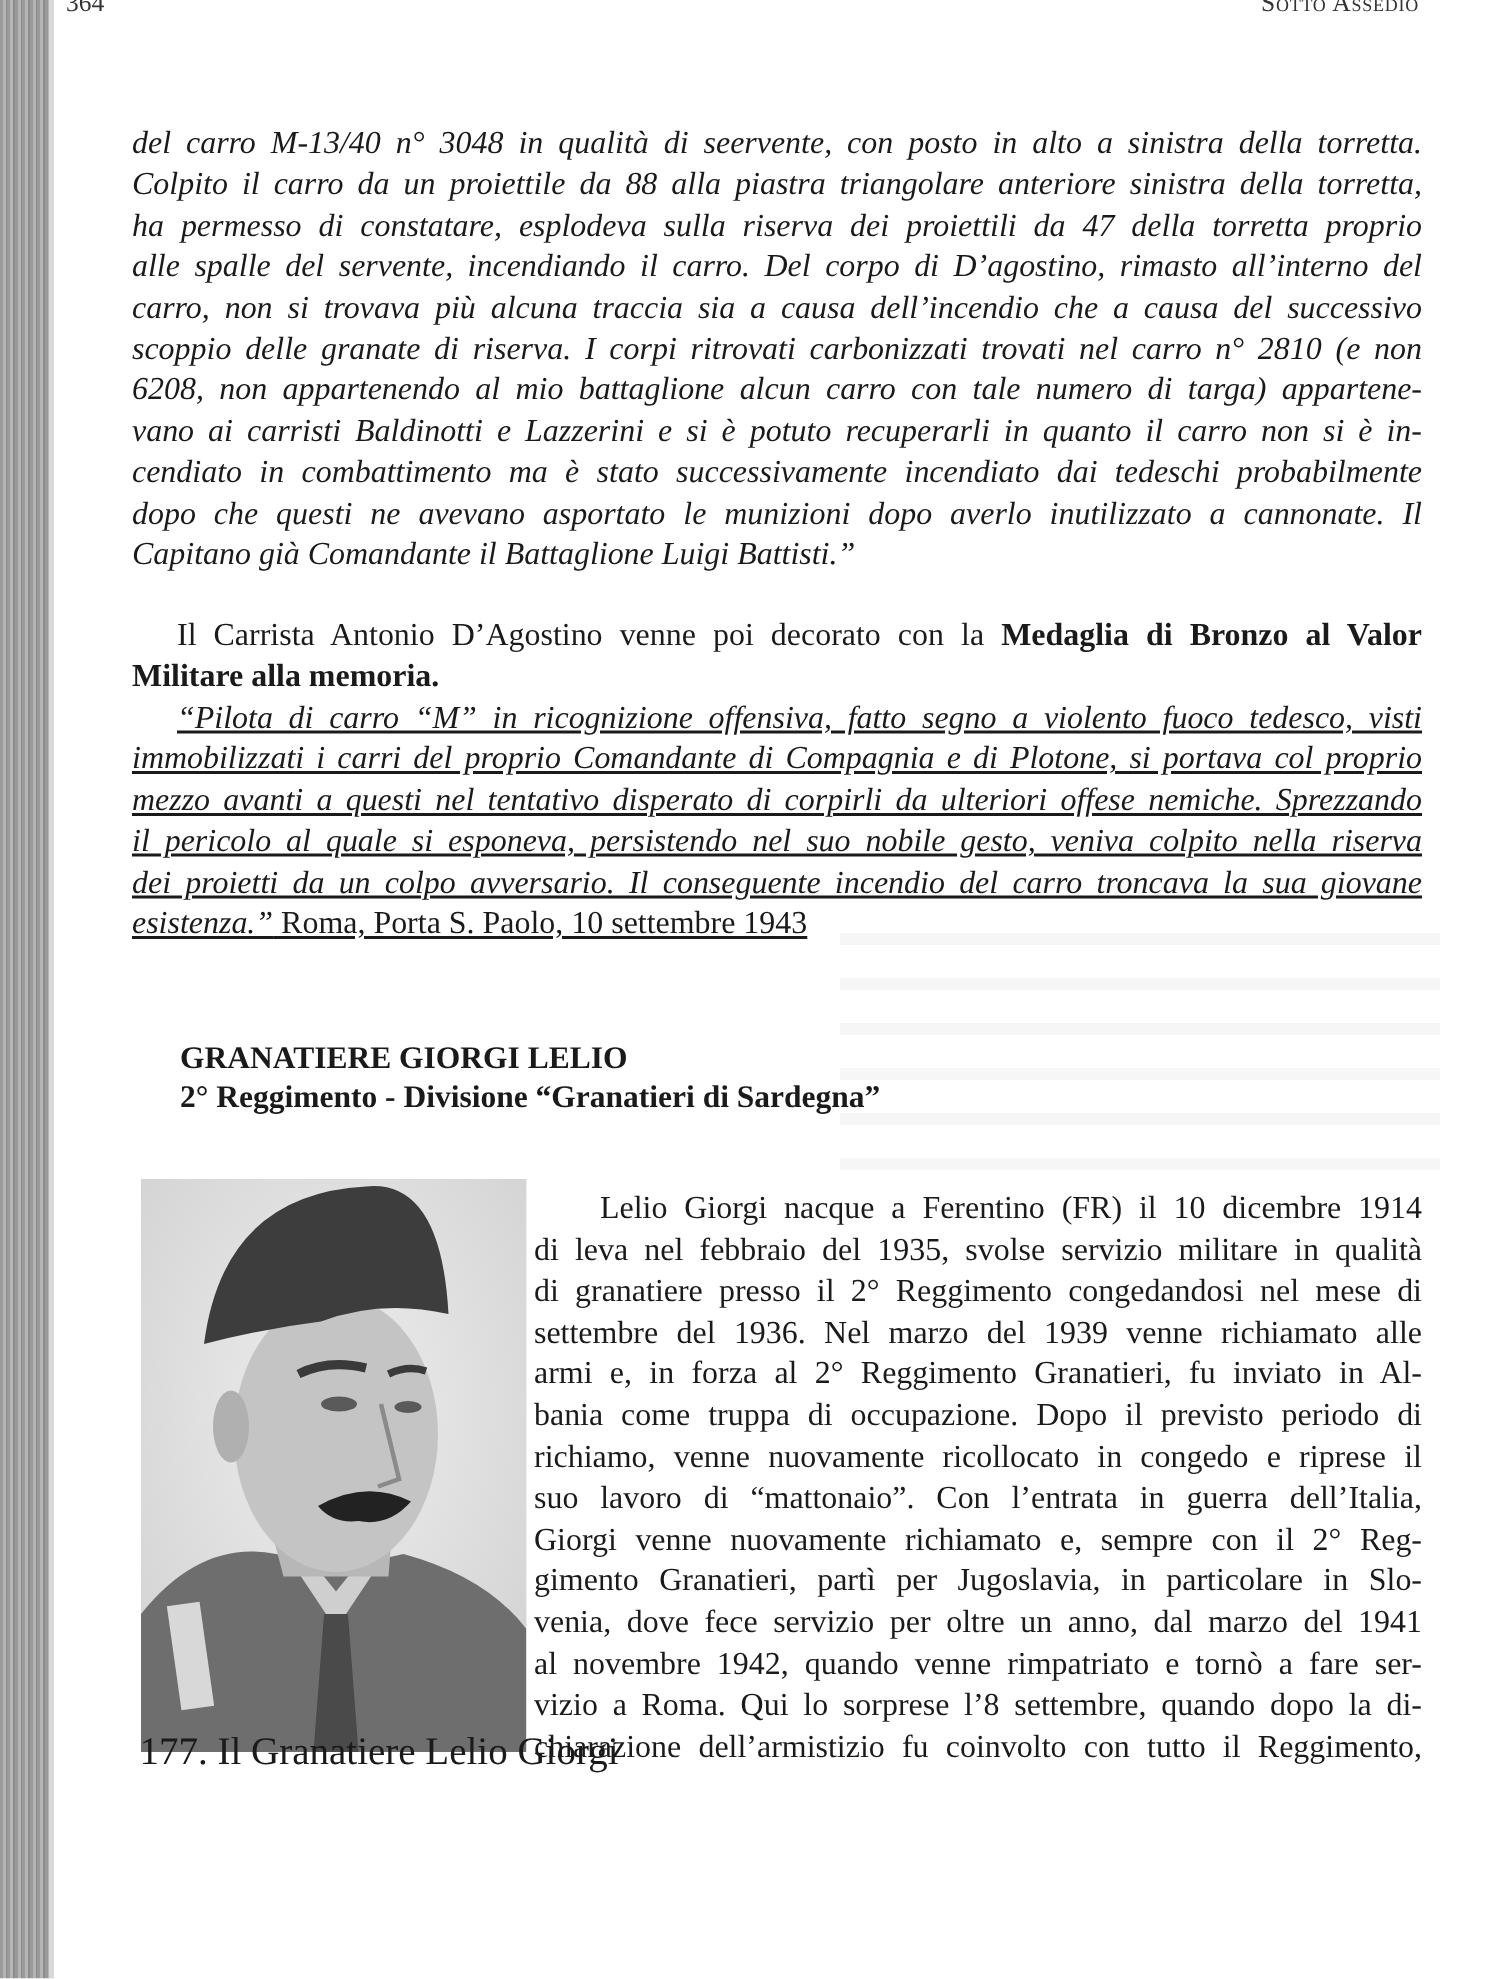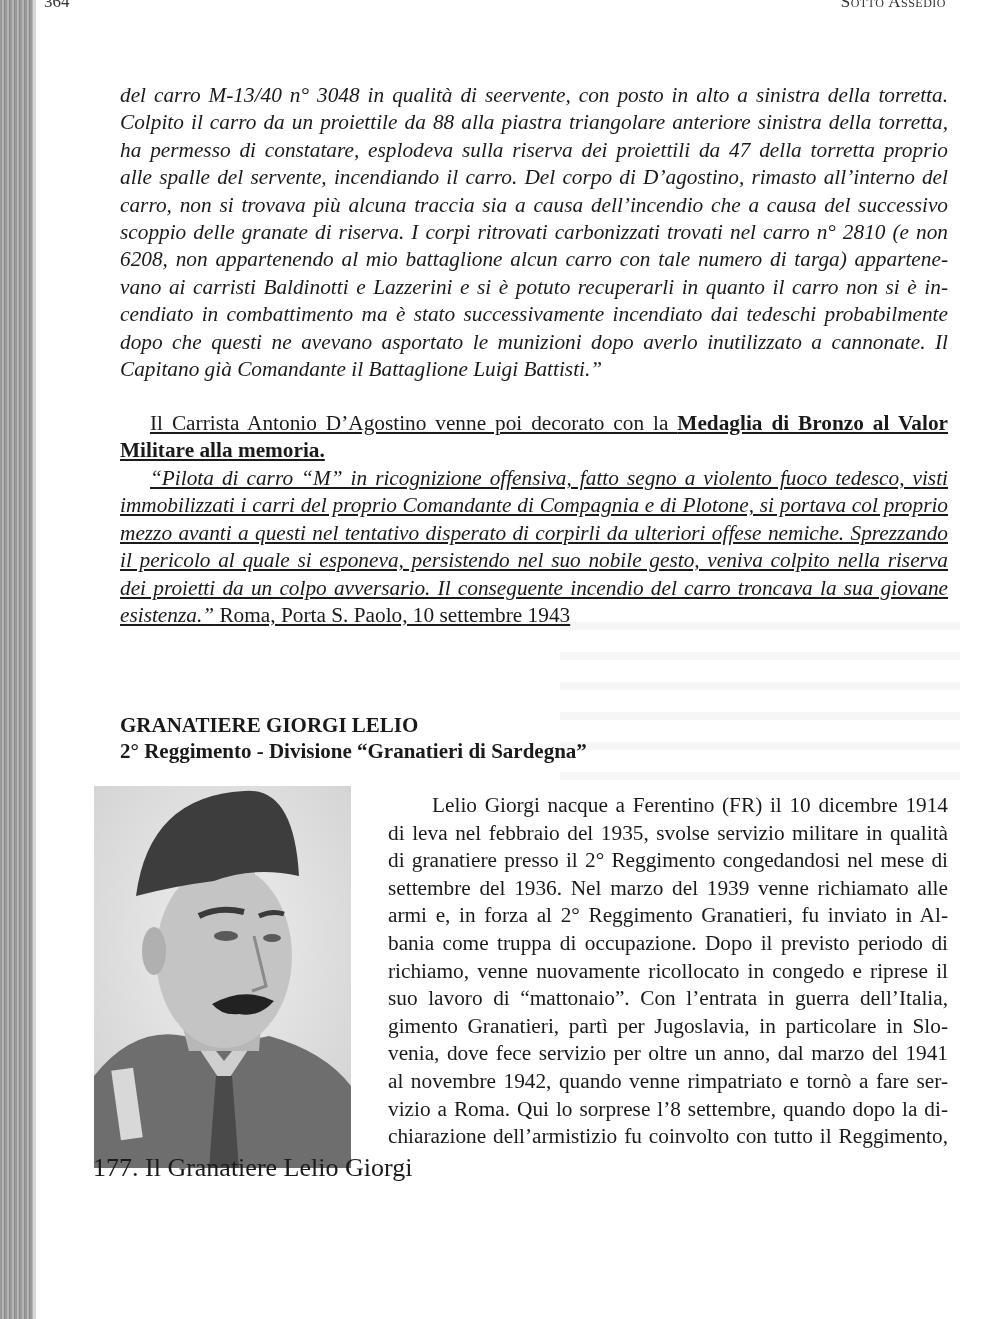--- a/index.html
+++ b/index.html
@@ -8,25 +8,25 @@
   .binding { position:absolute; left:0; top:0; width:33px; height:1319px;
              background: repeating-linear-gradient(90deg,#9a9a9a 0 2px,#b5b5b5 2px 4px,#8c8c8c 4px 5px); }
   .binding-edge { position:absolute; left:33px; top:0; width:3px; height:1319px; background:#d8d8d8; }
   .ghost { position:absolute; left:560px; top:600px; width:400px; height:190px;
            background: repeating-linear-gradient(180deg, transparent 0 22px, rgba(0,0,0,0.035) 22px 30px); }
   .running-head { position:absolute; top:-8px; left:0; width:1008px; height:20px; font-size:17px; color:#333; }
   .page-num { position:absolute; left:44px; top:0; }
   .book-title { position:absolute; right:62px; top:0; font-variant:small-caps; letter-spacing:0.5px; }
   .block { position:absolute; left:88px; width:860px; font-size:21.3px; line-height:27.4px; text-align:justify; }
   .it { font-style:italic; }
-  .line { display:block; white-space:nowrap; text-align:justify; text-align-last:justify;margin-left:32px; }
+  .line { display:block; white-space:nowrap; text-align:justify; text-align-last:justify; }
   .line.last { text-align-last:left; }
   .ind { text-indent:30px; }
   b { font-weight:bold; }
-  .heading { position:absolute; left:120px; top:712px; font-size:21px; font-weight:bold; line-height:26px; }
+  .heading { position:absolute; left:120px; top:692px; font-size:21px; font-weight:bold; line-height:26px; }
   .photo { position:absolute; left:94px; top:786px; width:257px; height:382px; background:#e6e6e6; overflow:hidden; }
   .caption { position:absolute; left:93px; top:1153px; font-size:26px; }
   .bio { position:absolute; left:356px; width:592px; font-size:21.3px; line-height:27.6px; }
   .bio .line { text-align:justify; text-align-last:justify; }
   sup { font-size:12px; vertical-align:super; line-height:0; }
 </style>
 </head>
 <body>
 
 <div class="binding"></div>
@@ -45,21 +45,21 @@
   <span class="line">alle spalle del servente, incendiando il carro. Del corpo di D’agostino, rimasto all’interno del</span>
   <span class="line">carro, non si trovava più alcuna traccia sia a causa dell’incendio che a causa del successivo</span>
   <span class="line">scoppio delle granate di riserva. I corpi ritrovati carbonizzati trovati nel carro n° 2810 (e non</span>
   <span class="line">6208, non appartenendo al mio battaglione alcun carro con tale numero di targa) appartene-</span>
   <span class="line">vano ai carristi Baldinotti e Lazzerini e si è potuto recuperarli in quanto il carro non si è in-</span>
   <span class="line">cendiato in combattimento ma è stato successivamente incendiato dai tedeschi probabilmente</span>
   <span class="line">dopo che questi ne avevano asportato le munizioni dopo averlo inutilizzato a cannonate.  Il</span>
   <span class="line last">Capitano già Comandante il Battaglione Luigi Battisti.”</span>
 </div>
 
-<div class="block" style="top:410px;text-decoration:underline;">
+<div class="block" style="top:410px;">
   <span class="line ind"><span>Il Carrista Antonio D’Agostino venne poi decorato con la </span><b>Medaglia di Bronzo al Valor</b></span>
   <span class="line last"><b>Militare alla memoria.</b></span>
 </div>
 
 <div class="block" style="top:465px;text-decoration:underline;">
   <span class="line ind it">“Pilota di carro “M” in ricognizione offensiva, fatto segno a violento fuoco tedesco, visti</span>
   <span class="line it">immobilizzati i carri del proprio Comandante di Compagnia e di Plotone, si portava col proprio</span>
   <span class="line it">mezzo avanti a questi nel tentativo disperato di corpirli da ulteriori offese nemiche. Sprezzando</span>
   <span class="line it">il pericolo al quale si esponeva, persistendo nel suo nobile gesto, veniva colpito nella riserva</span>
   <span class="line it">dei proietti da un colpo avversario. Il conseguente incendio del carro troncava la sua giovane</span>
@@ -111,18 +111,19 @@
 
 <div class="bio" style="top:792px;">
   <span class="line" style="padding-left:44px;box-sizing:border-box;">Lelio Giorgi nacque a Ferentino (FR) il 10 dicembre 1914</span>
   <span class="line">di leva nel febbraio del 1935, svolse servizio militare in qualità</span>
   <span class="line">di granatiere presso il 2° Reggimento congedandosi nel mese di</span>
   <span class="line">settembre del 1936. Nel marzo del 1939 venne richiamato alle</span>
   <span class="line">armi e, in forza al 2° Reggimento Granatieri, fu inviato in Al-</span>
   <span class="line">bania come truppa di occupazione. Dopo il previsto periodo di</span>
   <span class="line">richiamo, venne nuovamente ricollocato in congedo e riprese il</span>
   <span class="line">suo lavoro di “mattonaio”. Con l’entrata in guerra dell’Italia,</span>
+  <span class="line">Giorgi venne nuovamente richiamato e, sempre con il 2° Reg-</span>
   <span class="line">gimento Granatieri, partì per Jugoslavia, in particolare in Slo-</span>
   <span class="line">venia, dove fece servizio per oltre un anno, dal marzo del 1941</span>
   <span class="line">al novembre 1942, quando venne rimpatriato e tornò a fare ser-</span>
   <span class="line">vizio a Roma. Qui lo sorprese l’8 settembre, quando dopo la di-</span>
   <span class="line">chiarazione dell’armistizio fu coinvolto con tutto il Reggimento,</span>
 </div>
 
 </body></html>

